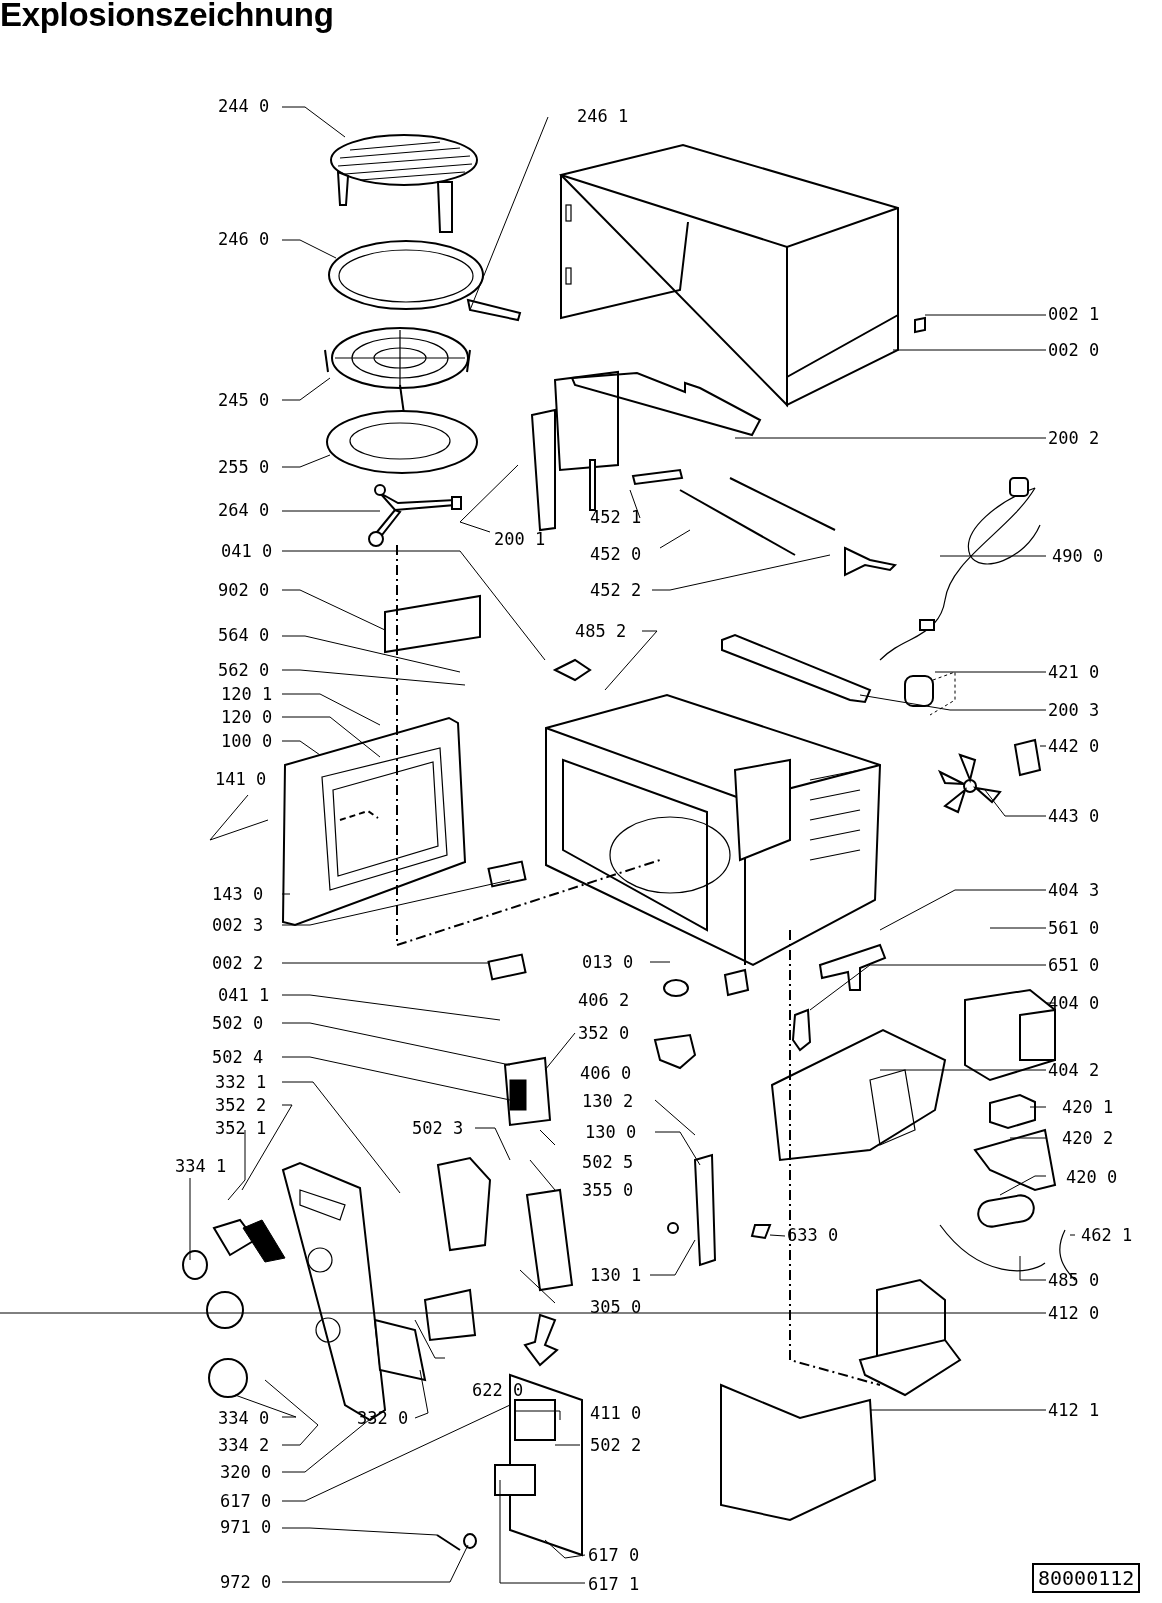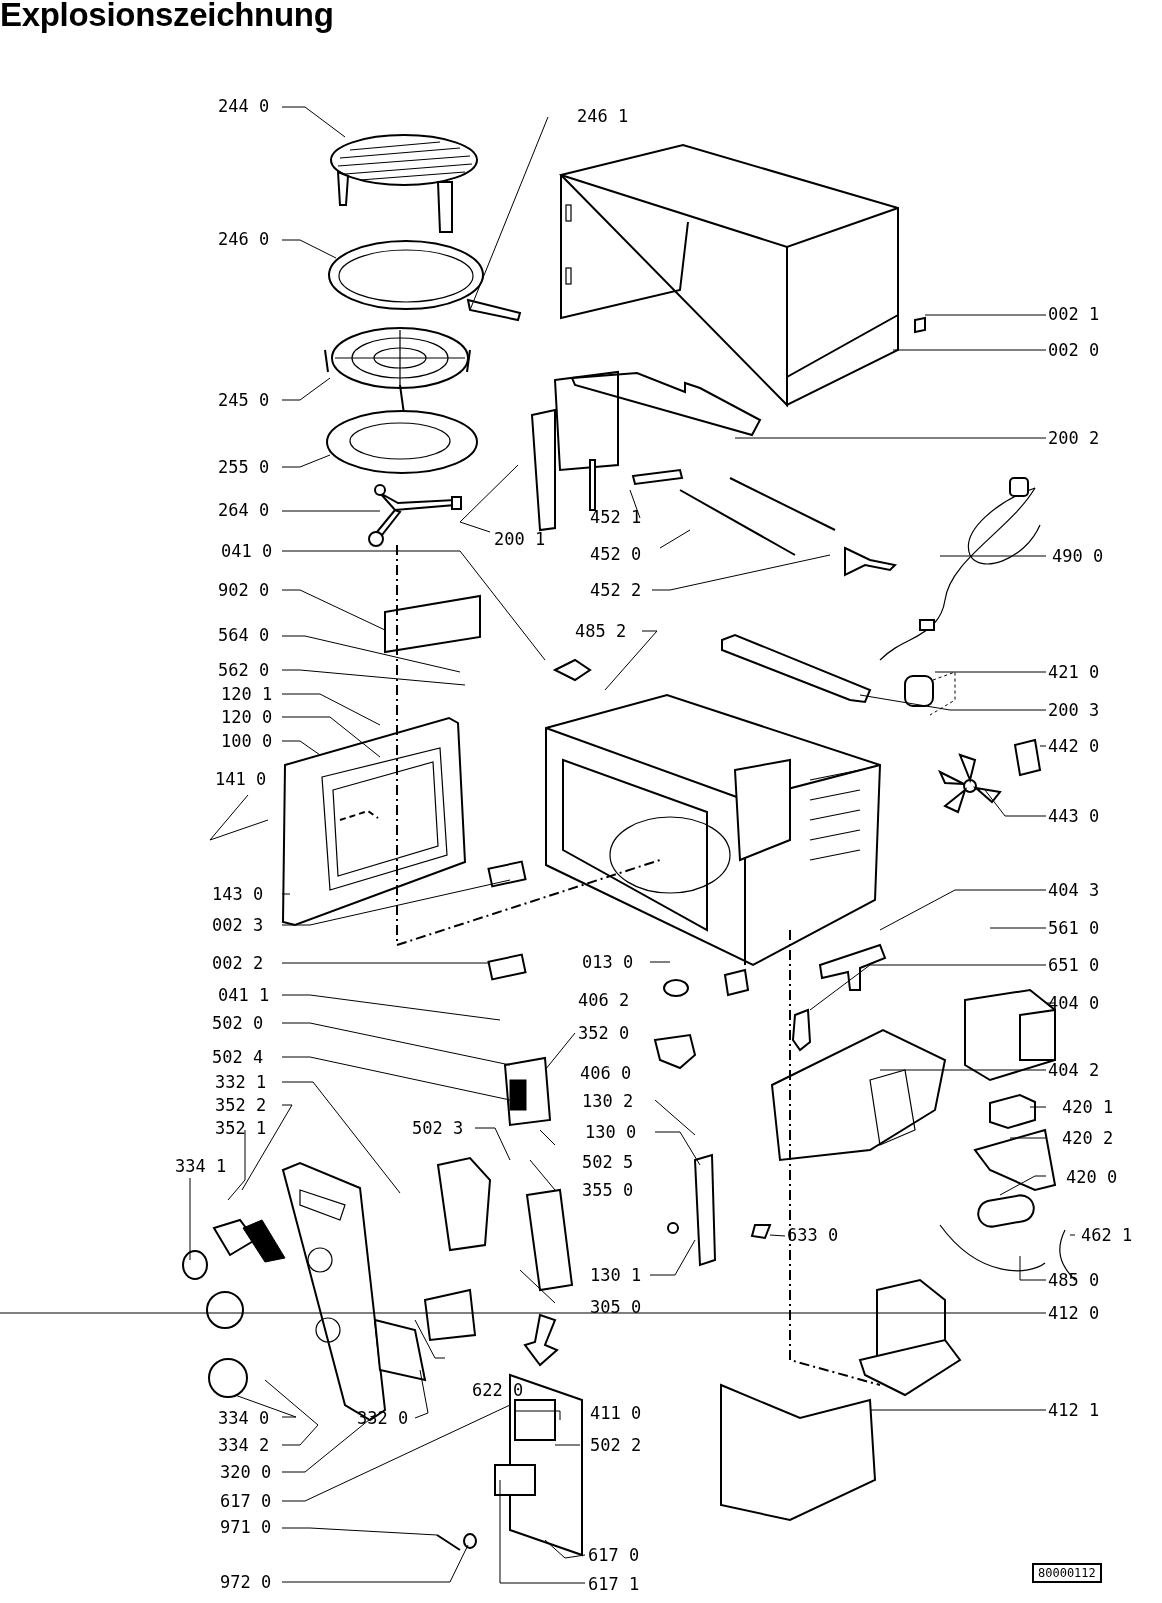--- a/index.html
+++ b/index.html
@@ -9,21 +9,21 @@
            font-weight:bold; font-size:33px; letter-spacing:-0.3px; }
   svg#diagram { position:absolute; left:0; top:0; width:1162px; height:1603px; }
   .lbl { font-family:"DejaVu Sans Mono", monospace; font-size:17px; fill:#000; }
   .part { fill:#fff; stroke:#000; stroke-width:2; }
   .thin { fill:none; stroke:#000; stroke-width:1.2; }
   .lead { fill:none; stroke:#000; stroke-width:1; }
   .dash { fill:none; stroke:#000; stroke-width:1; stroke-dasharray:3 3; }
   .axis { fill:none; stroke:#000; stroke-width:2; stroke-dasharray:10 4 2 4; }
   .fillk { fill:#000; stroke:#000; }
   #docnum { position:absolute; left:1032px; top:1563px; border:2px solid #000;
-            padding:1px 4px; font-family:"DejaVu Sans Mono", monospace; font-size:12px; }
+            padding:1px 4px; font-family:"DejaVu Sans Mono", monospace; font-size:20px; }
 </style>
 </head>
 <body>
 
 <div id="title">Explosionszeichnung</div>
 
 <svg id="diagram" viewBox="0 0 1162 1603" xmlns="http://www.w3.org/2000/svg">
 
   <g>
     <ellipse class="part" cx="404" cy="160" rx="73" ry="25"></ellipse>

